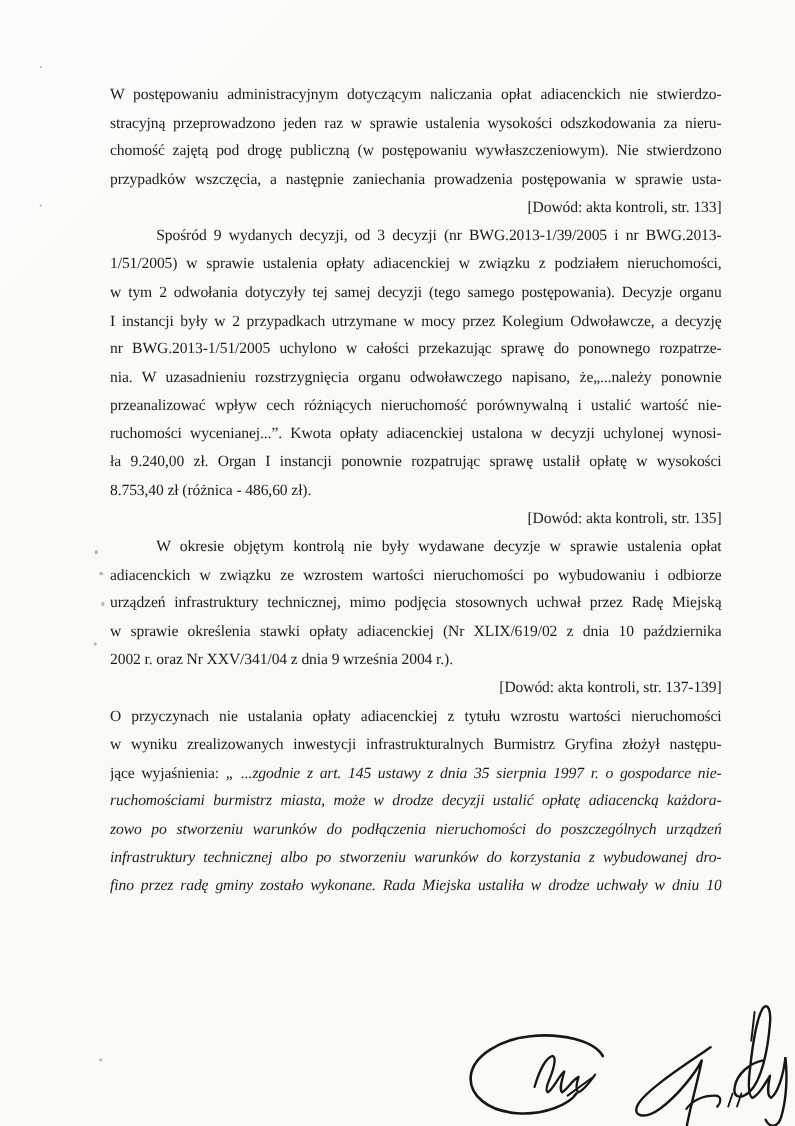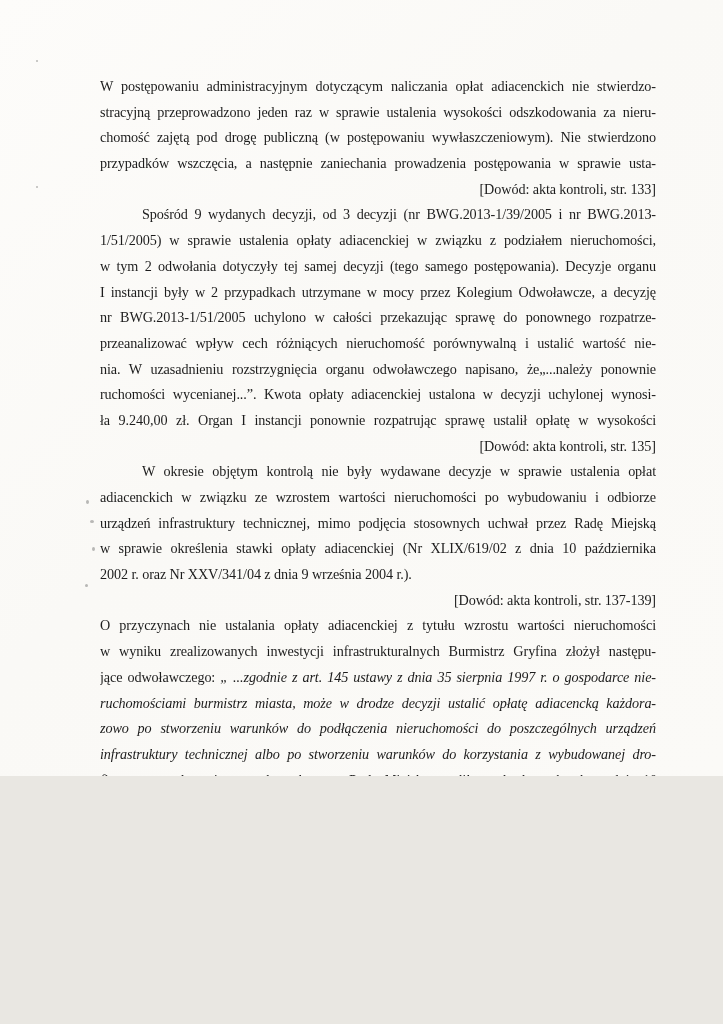--- a/index.html
+++ b/index.html
@@ -5,21 +5,21 @@
   * { margin: 0; padding: 0; box-sizing: border-box; }
   html, body { width: 723px; height: 1024px; }
   body {
     font-family: "Liberation Serif", serif;
     background: #e9e7e2;
     overflow: hidden;
   }
   .page {
     position: relative;
     width: 723px;
-    height: 776px;
+    height: 1024px;
     background: linear-gradient(135deg, #fdfcfa 0%, #faf9f6 45%, #fbfaf7 100%);
     color: #1c1c1c;
     overflow: hidden;
   }
   .doc {
     position: absolute;
     top: 74px;
     left: 100px;
     width: 556px;
     font-size: 14.2px;
@@ -62,38 +62,39 @@
         <div class="line">chomość zajętą pod drogę publiczną (w postępowaniu wywłaszczeniowym). Nie stwierdzono</div>
         <div class="line">przypadków wszczęcia, a następnie zaniechania prowadzenia postępowania w sprawie usta-</div>
       </div>
       <div class="evidence">[Dowód: akta kontroli, str. 133]</div>
       <div class="para">
         <div class="line indent">Spośród 9 wydanych decyzji, od 3 decyzji (nr BWG.2013-1/39/2005 i nr BWG.2013-</div>
         <div class="line">1/51/2005) w sprawie ustalenia opłaty adiacenckiej w związku z podziałem nieruchomości,</div>
         <div class="line">w tym 2 odwołania dotyczyły tej samej decyzji (tego samego postępowania). Decyzje organu</div>
         <div class="line">I instancji były w 2 przypadkach utrzymane w mocy przez Kolegium Odwoławcze, a decyzję</div>
         <div class="line">nr BWG.2013-1/51/2005 uchylono w całości przekazując sprawę do ponownego rozpatrze-</div>
+        <div class="line">nia. W uzasadnieniu rozstrzygnięcia organu odwoławczego napisano, że„...należy ponownie</div>
         <div class="line">przeanalizować wpływ cech różniących nieruchomość porównywalną i ustalić wartość nie-</div>
-        <div class="line">nia. W uzasadnieniu rozstrzygnięcia organu odwoławczego napisano, że„...należy ponownie</div>
         <div class="line">ruchomości wycenianej...”. Kwota opłaty adiacenckiej ustalona w decyzji uchylonej wynosi-</div>
         <div class="line">ła 9.240,00 zł. Organ I instancji ponownie rozpatrując sprawę ustalił opłatę w wysokości</div>
+        <div class="line lastline">8.753,40 zł (różnica - 486,60 zł).</div>
       </div>
       <div class="evidence">[Dowód: akta kontroli, str. 135]</div>
       <div class="para">
         <div class="line indent">W okresie objętym kontrolą nie były wydawane decyzje w sprawie ustalenia opłat</div>
         <div class="line">adiacenckich w związku ze wzrostem wartości nieruchomości po wybudowaniu i odbiorze</div>
         <div class="line">urządzeń infrastruktury technicznej, mimo podjęcia stosownych uchwał przez Radę Miejską</div>
         <div class="line">w sprawie określenia stawki opłaty adiacenckiej (Nr XLIX/619/02 z dnia 10 października</div>
         <div class="line lastline">2002 r. oraz Nr XXV/341/04 z dnia 9 września 2004 r.).</div>
       </div>
       <div class="evidence">[Dowód: akta kontroli, str. 137-139]</div>
       <div class="para">
         <div class="line">O przyczynach nie ustalania opłaty adiacenckiej z tytułu wzrostu wartości nieruchomości</div>
         <div class="line">w wyniku zrealizowanych inwestycji infrastrukturalnych Burmistrz Gryfina złożył następu-</div>
-        <div class="line"><span>jące odwoławczego: </span><span class="italic">„ ...zgodnie z art. 145 ustawy z dnia 35 sierpnia 1997 r. o gospodarce nie-</span></div>
+        <div class="line"><span>jące wyjaśnienia: </span><span class="italic">„ ...zgodnie z art. 145 ustawy z dnia 35 sierpnia 1997 r. o gospodarce nie-</span></div>
         <div class="line italic">ruchomościami burmistrz miasta, może w drodze decyzji ustalić opłatę adiacencką każdora-</div>
         <div class="line italic">zowo po stworzeniu warunków do podłączenia nieruchomości do poszczególnych urządzeń</div>
         <div class="line italic">infrastruktury technicznej albo po stworzeniu warunków do korzystania z wybudowanej dro-</div>
         <div class="line italic">fino przez radę gminy zostało wykonane. Rada Miejska ustaliła w drodze uchwały w dniu 10</div>
       </div>
     </div>
 
   <div class="signature" style="left:420px; top:936px; width:152px; height:84px;">
     <svg width="152" height="84" viewBox="0 0 152 84">
       <path d="M128,24 C120,10 90,3 62,6 C34,9 10,24 8,42 C6,60 24,74 50,76 C74,78 98,68 104,58" stroke-width="2.4"></path>

